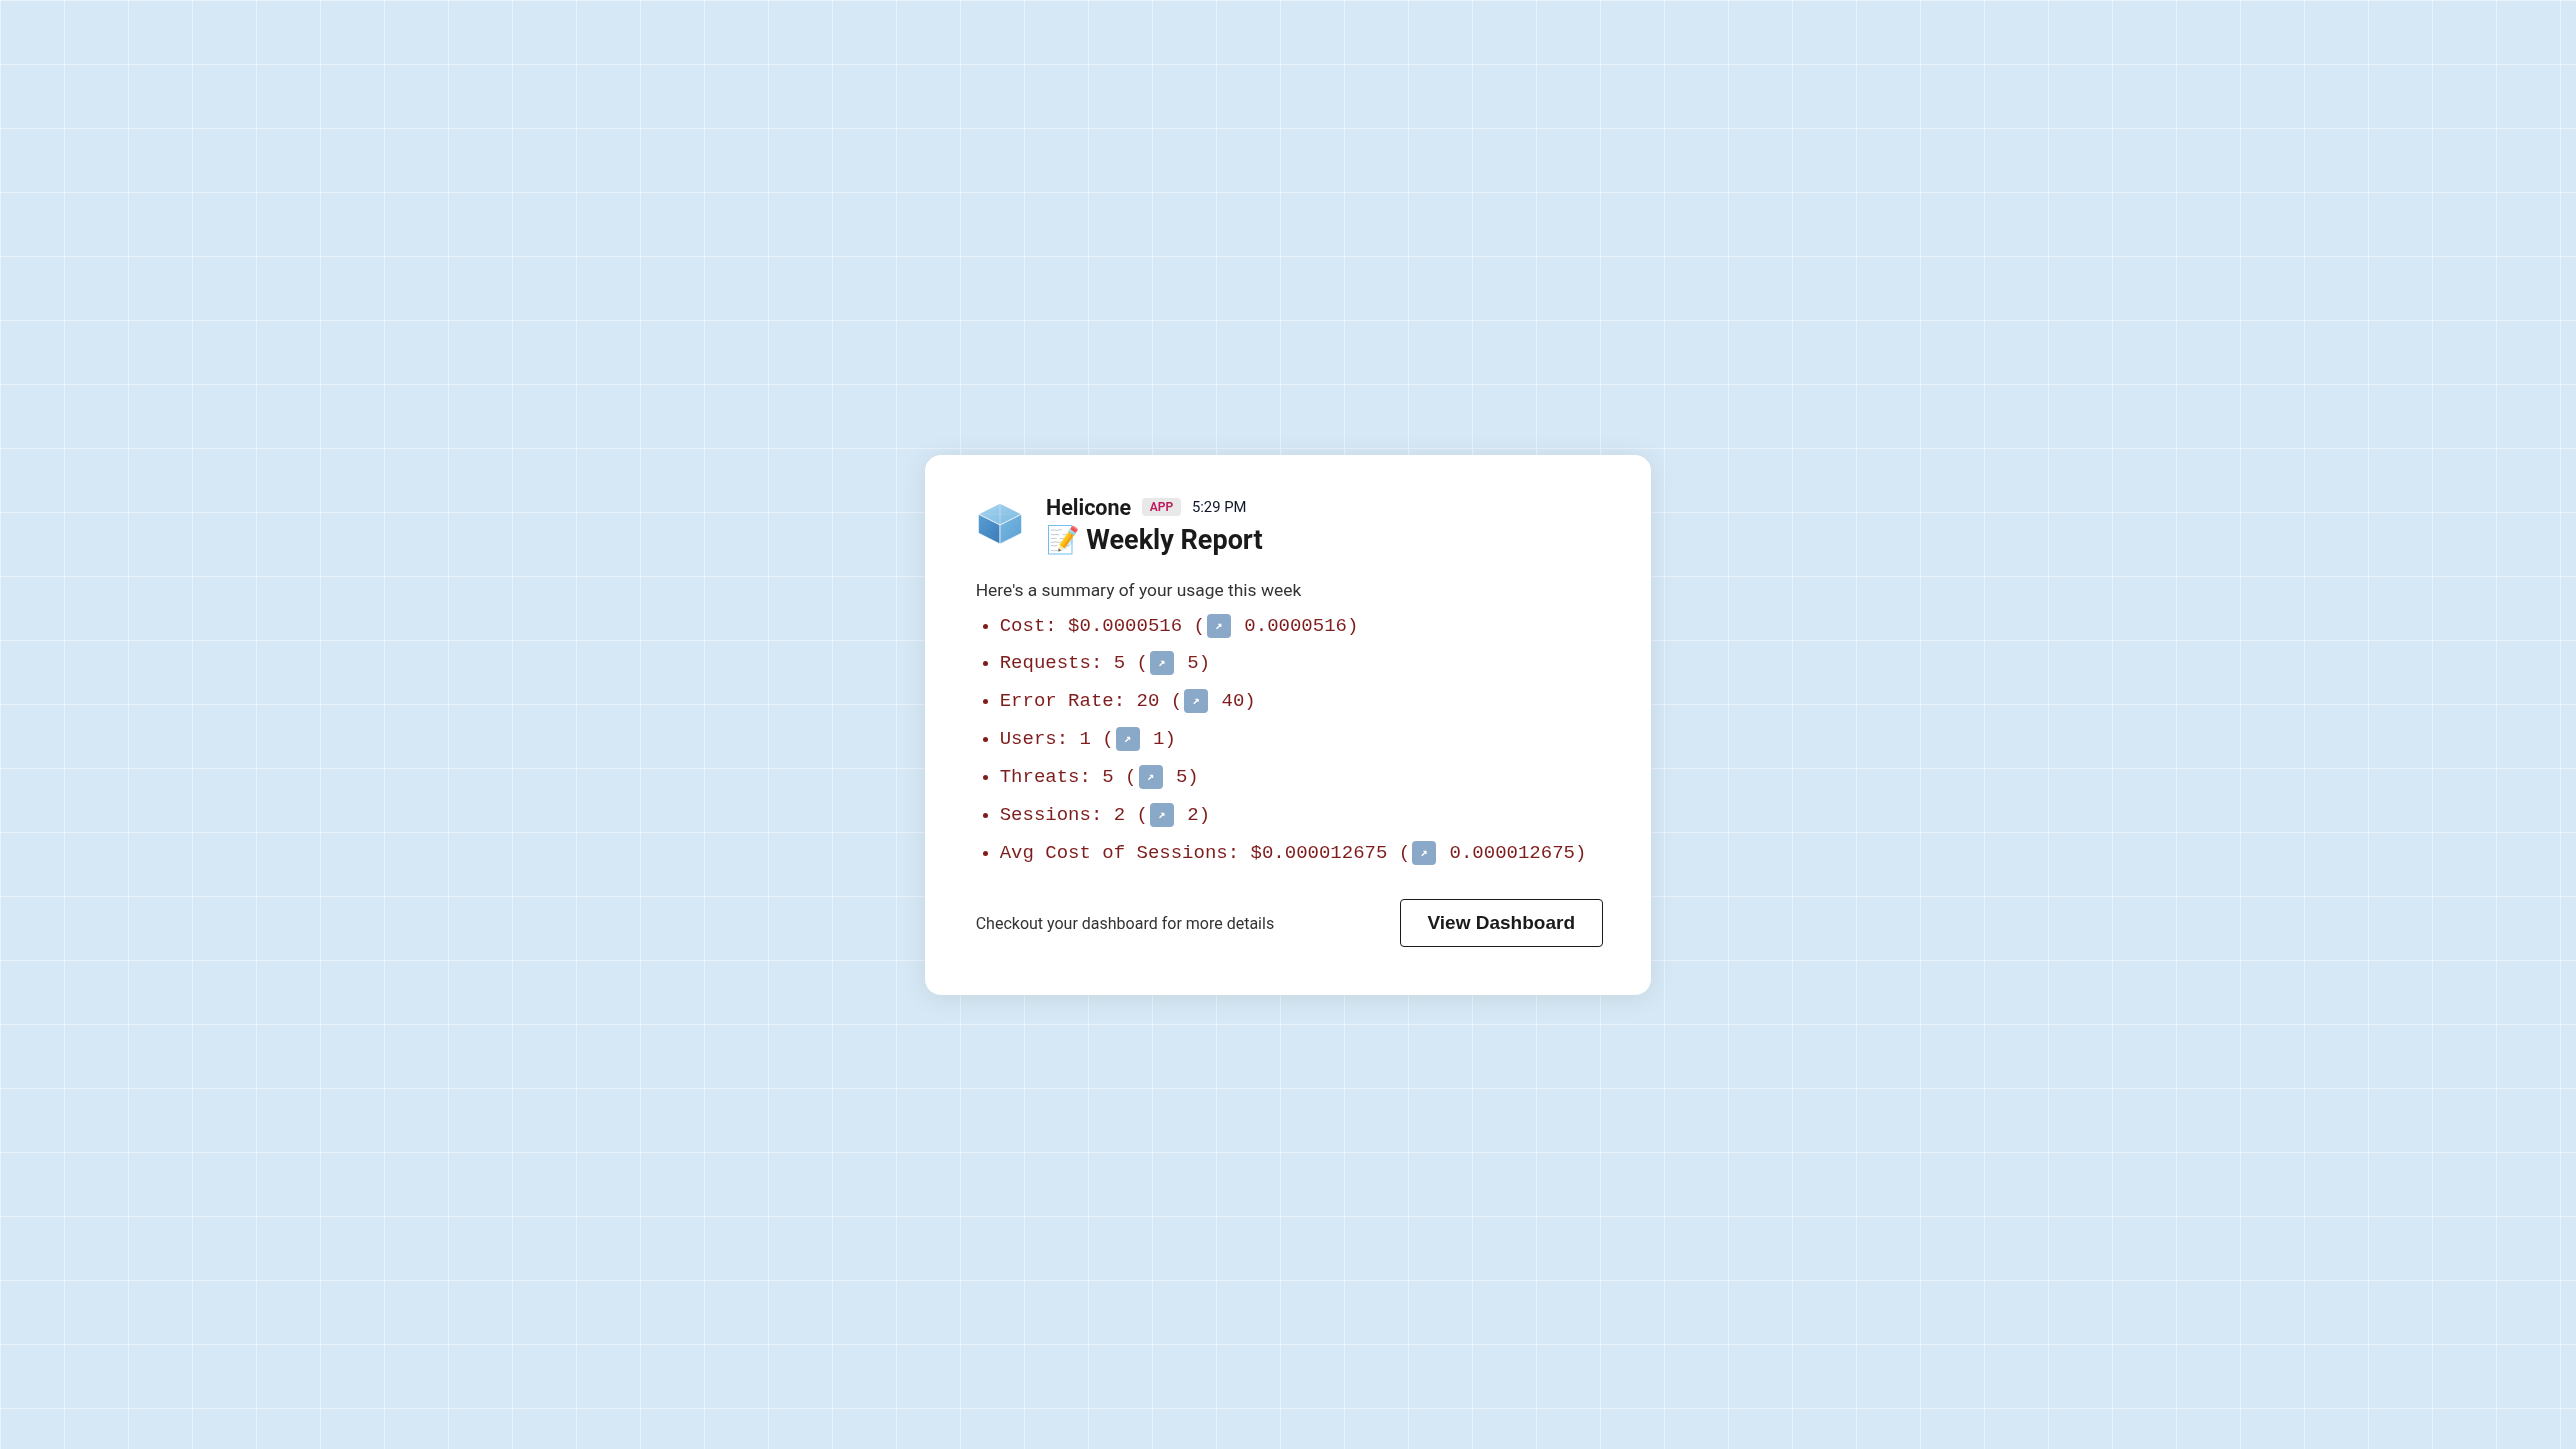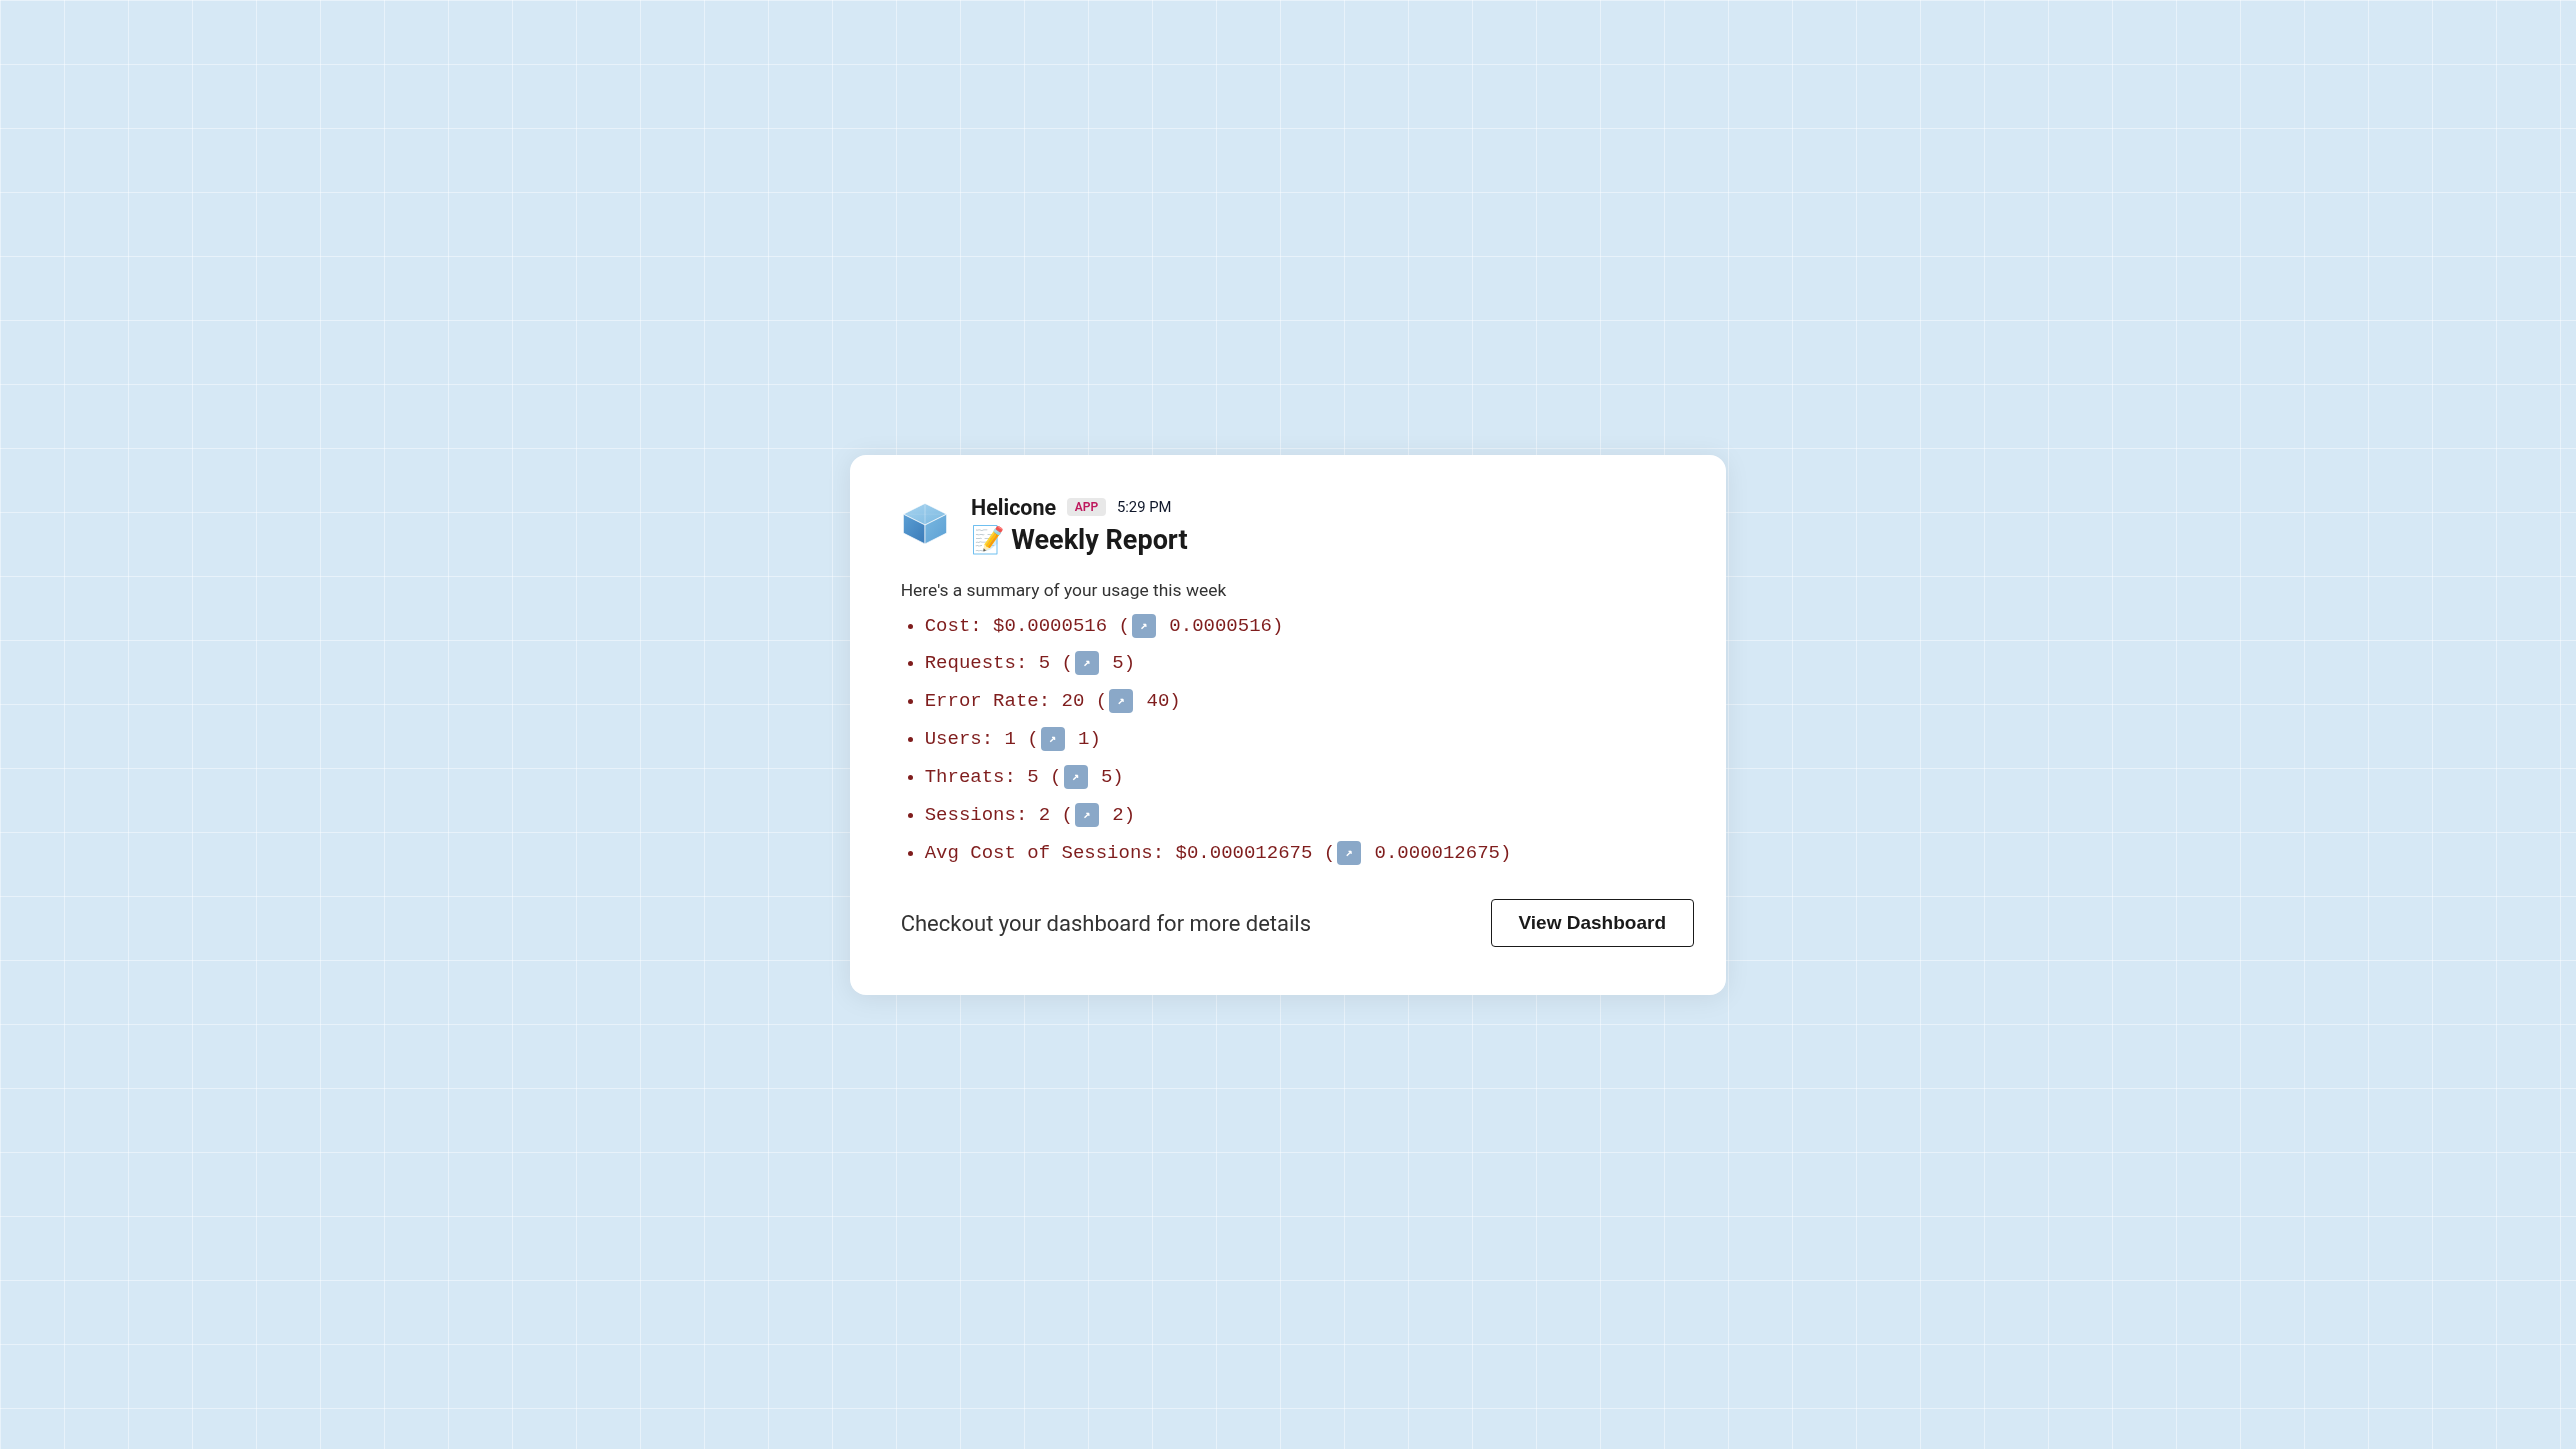--- a/index.html
+++ b/index.html
@@ -18,22 +18,22 @@
       background-size: 64px 64px;
       display: flex;
       align-items: center;
       justify-content: center;
       font-family: -apple-system, BlinkMacSystemFont, 'Segoe UI', Roboto, sans-serif;
     }
 
     .card {
       background: #ffffff;
       border-radius: 16px;
-      width: 876px;
-      padding: 40px 32px 48px 48px;
+      width: 726px;
+      padding: 40px 48px 48px 48px;
       box-shadow: 0 2.7px 27px rgba(0,0,0,0.08);
     }
 
     .card-header {
       display: flex;
       align-items: center;
       gap: 19px;
       margin-bottom: 24px;
     }
 
@@ -129,21 +129,21 @@
       font-weight: bold;
     }
 
     .card-footer {
       display: flex;
       align-items: center;
       justify-content: space-between;
     }
 
     .footer-text {
-      font-size: 22px;
+      font-size: 16px;
       color: #333;
     }
 
     .view-dashboard-btn {
       background: #ffffff;
       border: 1.3px solid #1a1a1a;
       border-radius: 4px;
       padding: 12px 27px;
       font-size: 19px;
       font-weight: 600;

